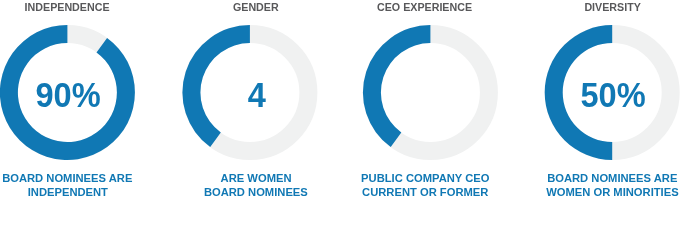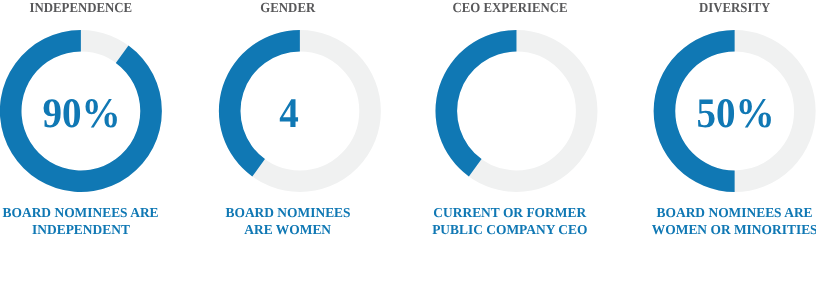--- a/index.html
+++ b/index.html
@@ -12,21 +12,20 @@
     width: 680px;
     height: 199px;
     overflow: hidden;
     font-family: "Liberation Sans", sans-serif;
   }
   .stats-row {
     position: relative;
     width: 680px;
     height: 199px;
     background: #ffffff;
-    font-family: Liberation Serif, serif;
   }
   .donut-layer {
     position: absolute;
     left: 0;
     top: 0;
     width: 680px;
     height: 199px;
   }
   .cards-layer {
     position: absolute;
@@ -36,21 +35,21 @@
     height: 199px;
   }
   .stat-card {
     position: absolute;
     top: 0;
     width: 200px;
     height: 199px;
     text-align: center;
   }
   .stat-card-1 { left: -32.6px; }
-  .stat-card-2 { left: 140px; }
+  .stat-card-2 { left: 156px; }
   .stat-card-3 { left: 325px; }
   .stat-card-4 { left: 512.2px; }
 
   .stat-title {
     position: absolute;
     left: 0;
     top: 0px;
     width: 200px;
     font-size: 11.6px;
     font-weight: bold;
@@ -131,30 +130,30 @@
         <div><span>INDEPENDENT</span></div>
       </div>
     </div>
 
     <div class="stat-card stat-card-2">
       <div class="stat-title"><span>GENDER</span></div>
       <div class="donut-value">
           <span>4</span>
         </div>
       <div class="stat-caption">
+        <div><span>ARE WOMEN</span></div>
         <div><span>BOARD NOMINEES</span></div>
-        <div><span>ARE WOMEN</span></div>
       </div>
     </div>
 
     <div class="stat-card stat-card-3">
       <div class="stat-title"><span>CEO EXPERIENCE</span></div>
       <div class="stat-caption">
+        <div><span>PUBLIC COMPANY CEO</span></div>
         <div><span>CURRENT OR FORMER</span></div>
-        <div><span>PUBLIC COMPANY CEO</span></div>
       </div>
     </div>
 
     <div class="stat-card stat-card-4">
       <div class="stat-title"><span>DIVERSITY</span></div>
       <div class="donut-value">
           <span>50%</span>
         </div>
       <div class="stat-caption">
         <div><span>BOARD NOMINEES ARE</span></div>

